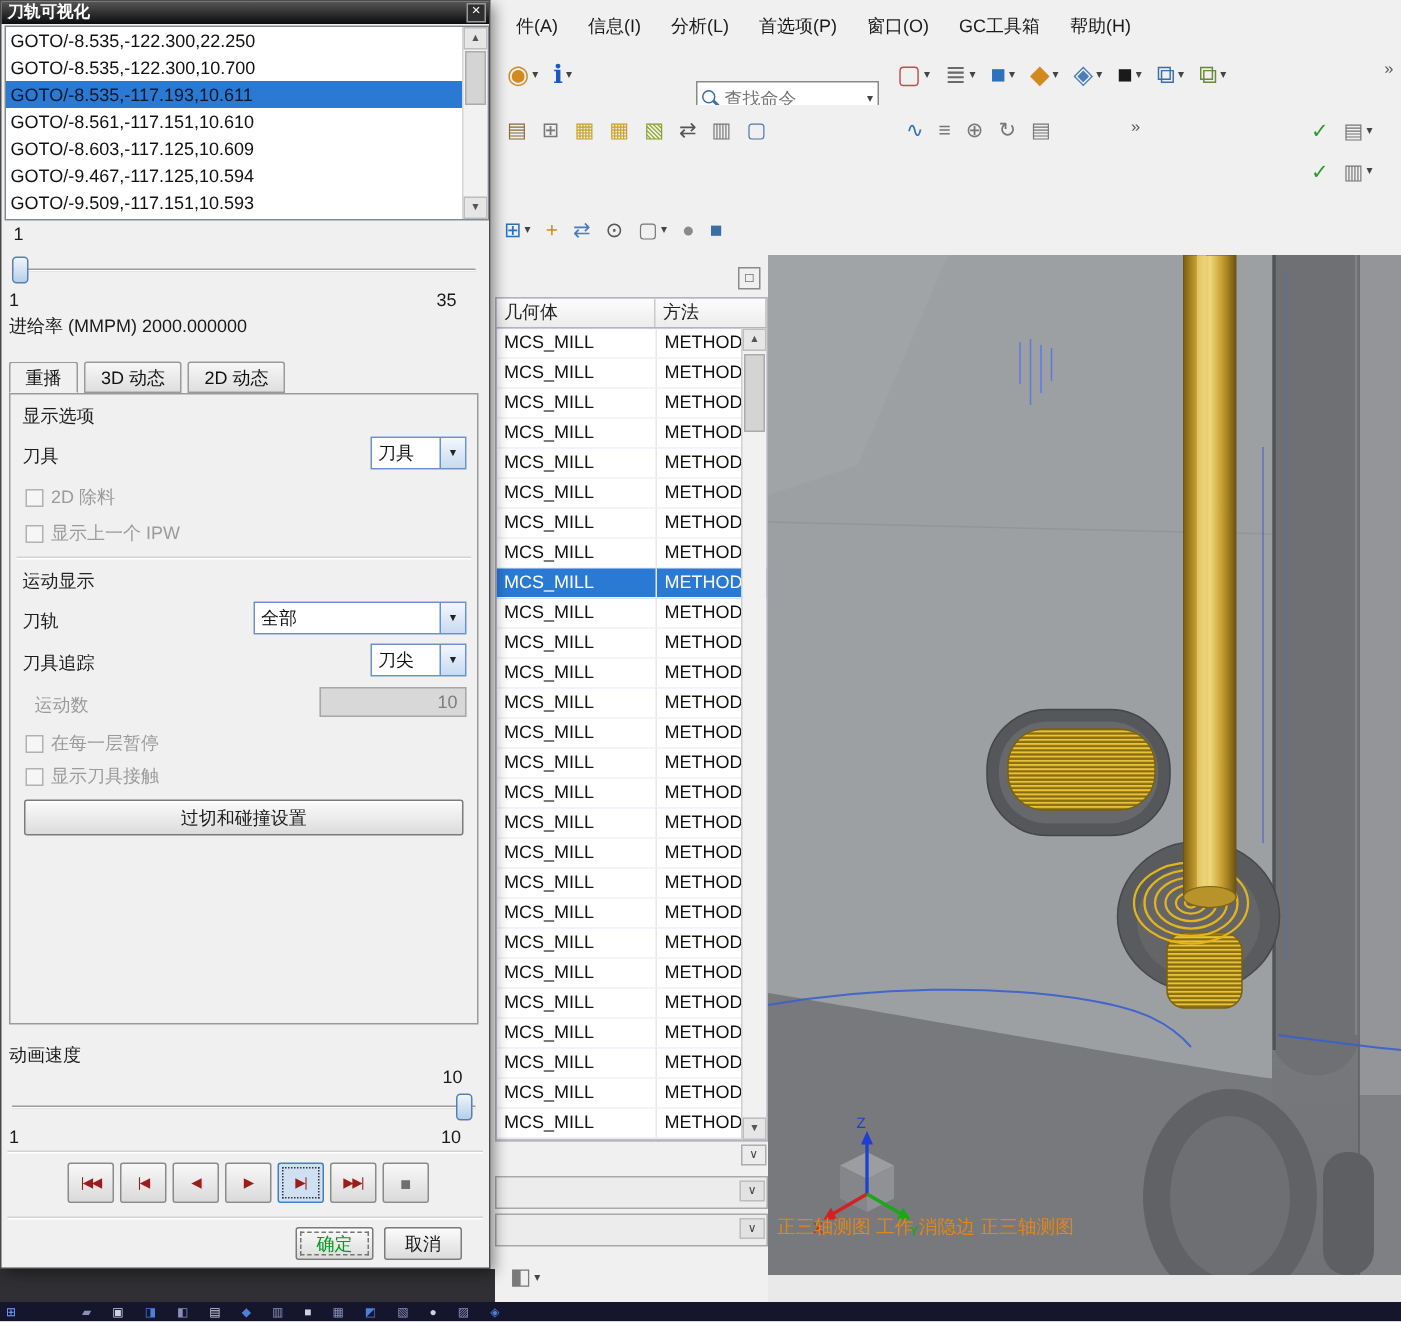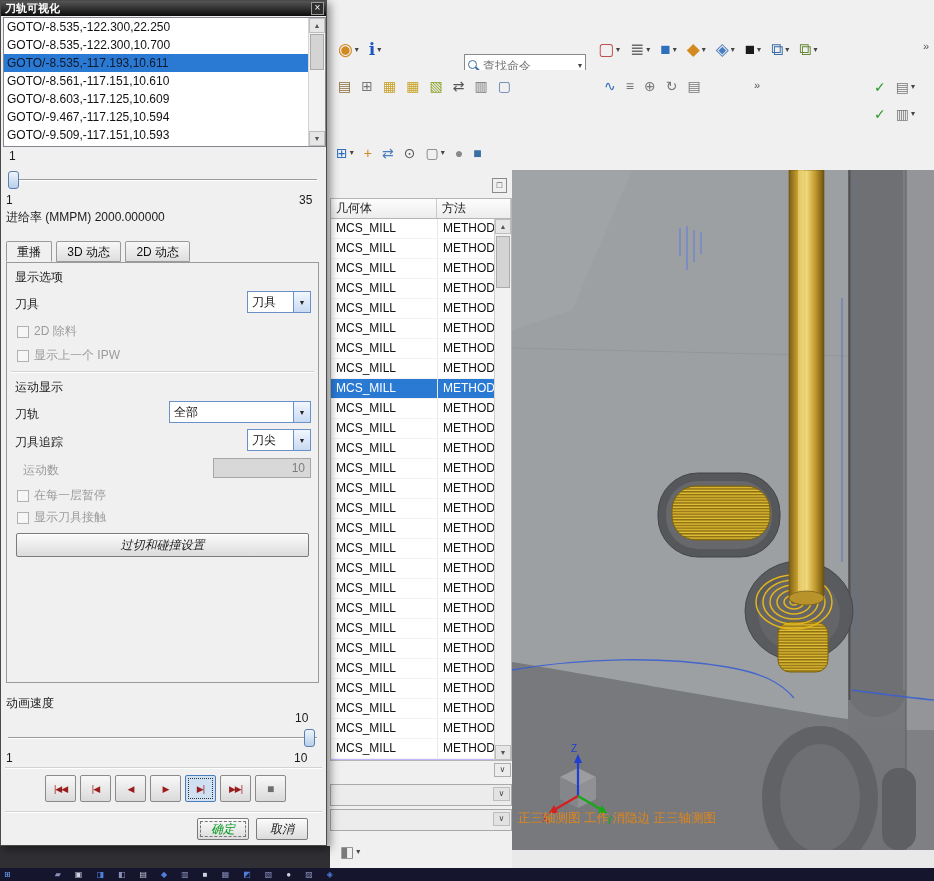--- a/index.html
+++ b/index.html
@@ -65,21 +65,21 @@
   .tab.active{background:#f0f0f0;border-bottom:1px solid #f0f0f0;z-index:3;}
   .tabpanel{position:absolute;left:5px;top:261px;width:313px;height:421px;border:1px solid #9a9a9a;background:#f0f0f0;}
   .grp{position:absolute;font-size:12px;color:#222;white-space:nowrap;}
   .sep{position:absolute;height:2px;border-top:1px solid #d2d2d2;border-bottom:1px solid #fff;}
   .cb{position:absolute;display:flex;align-items:center;gap:5px;font-size:12px;color:#9b9b9b;white-space:nowrap;}
   .cbbox{width:12px;height:12px;background:#f6f6f6;border:1px solid #b1b1b1;flex:0 0 12px;}
   .combo{position:absolute;height:22px;background:#fff;border:1px solid #6a92c8;display:flex;align-items:center;font-size:12px;}
   .combo .cval{flex:1;padding:0 4px;white-space:nowrap;overflow:hidden;}
   .combo .cdrop{width:17px;align-self:stretch;border-left:1px solid #6a92c8;background:linear-gradient(#f2f7fd,#c8daf2);display:flex;align-items:center;justify-content:center;font-size:7px;color:#222;}
   .dis-input{position:absolute;height:20px;background:#d8d8d8;border:1px solid #a7a7a7;color:#7d7d7d;font-size:12px;text-align:right;padding:0 5px;line-height:18px;}
-  .pushbtn{position:absolute;background:linear-gradient(#fbfbfb,#dcdcdc);border:1px solid #7b7b7b;border-radius:2px;font-size:12px;text-align:center;box-shadow:inset 0 1px 0 #fff;color:#1a1a1a;font-style:italic;}
+  .pushbtn{position:absolute;background:linear-gradient(#fbfbfb,#dcdcdc);border:1px solid #7b7b7b;border-radius:2px;font-size:12px;text-align:center;box-shadow:inset 0 1px 0 #fff;color:#1a1a1a;}
   .pbrow{position:absolute;left:44px;top:774px;display:flex;gap:4px;}
   .pbtn{width:31px;height:27px;display:flex;align-items:center;justify-content:center;background:linear-gradient(#f8f8f8,#dadada);border:1px solid #8a8a8a;border-radius:2px;color:#9b1c1c;font-size:9px;letter-spacing:-1px;}
   .pbtn.pressed{background:#cfe0f2;border-color:#4a7dbd;outline:1px dotted #333;outline-offset:-4px;}
   .pbtn.stop{color:#6f6f6f;font-size:12px;letter-spacing:0;}
   .okbtn{color:#009a1e;outline:1px dashed #777;outline-offset:-4px;}
 
   
   .darkstrip{left:0;top:846px;width:330px;height:22px;background:#303034;}
   .btoolbar{left:330px;top:836px;width:182px;height:30px;background:#f0f0f0;display:flex;align-items:center;padding-left:6px;gap:2px;}
   .vpunder{left:512px;top:850px;width:422px;height:18px;background:#e9e9e9;}
@@ -88,20 +88,23 @@
   .tb-task:first-child{margin-right:30px;}
 
   .restore-btn{left:492px;top:178px;width:15px;height:15px;background:#f0f0f0;border:1px solid #8a8a8a;font-size:9px;line-height:13px;text-align:center;color:#333;}
   .viewport{position:absolute;left:512px;top:170px;width:422px;height:680px;}
 </style>
 </head>
 <body>
 
 <div class="win">
 
+  <div class="menubar">
+    
+  <span class="menu-item">件(A)</span><span class="menu-item">信息(I)</span><span class="menu-item">分析(L)</span><span class="menu-item">首选项(P)</span><span class="menu-item">窗口(O)</span><span class="menu-item">GC工具箱</span><span class="menu-item">帮助(H)</span></div>
 
   <div class="tbrow" style="top:30px;height:40px;">
     <div class="tb-group" style="left:334px;top:4px;">
 
     <span class="tb-btn">
         <span class="tb-glyph" style="color: rgb(210, 137, 31);">◉</span>
         <span class="tb-caret">▾</span>
       </span>
         <span class="tb-btn">
         <span class="tb-glyph" style="color: rgb(26, 87, 196);">ℹ</span>
@@ -560,21 +563,21 @@
         <div class="sbtn">▼</div>
       </div>
     </div>
 
     <div class="lbl" style="left:8px;top:148px;">1</div>
     <div class="slider" style="left:5px;top:170px;width:313px;">
       <div class="track"></div>
       <div class="thumb" style="left:2px;"></div>
     </div>
     <div class="lbl" style="left:5px;top:192px;">1</div>
-    <div class="lbl" style="left:298px;top:192px;">35</div>
+    <div class="lbl" style="left:290px;top:192px;">35</div>
 
     <div class="lbl" style="left:5px;top:208px;">进给率 (MMPM) 2000.000000</div>
 
     <div class="tabs">
       <span class="tab active">重播</span>
       <span class="tab">3D 动态</span>
       <span class="tab">2D 动态</span>
     </div>
 
     <div class="tabpanel">

